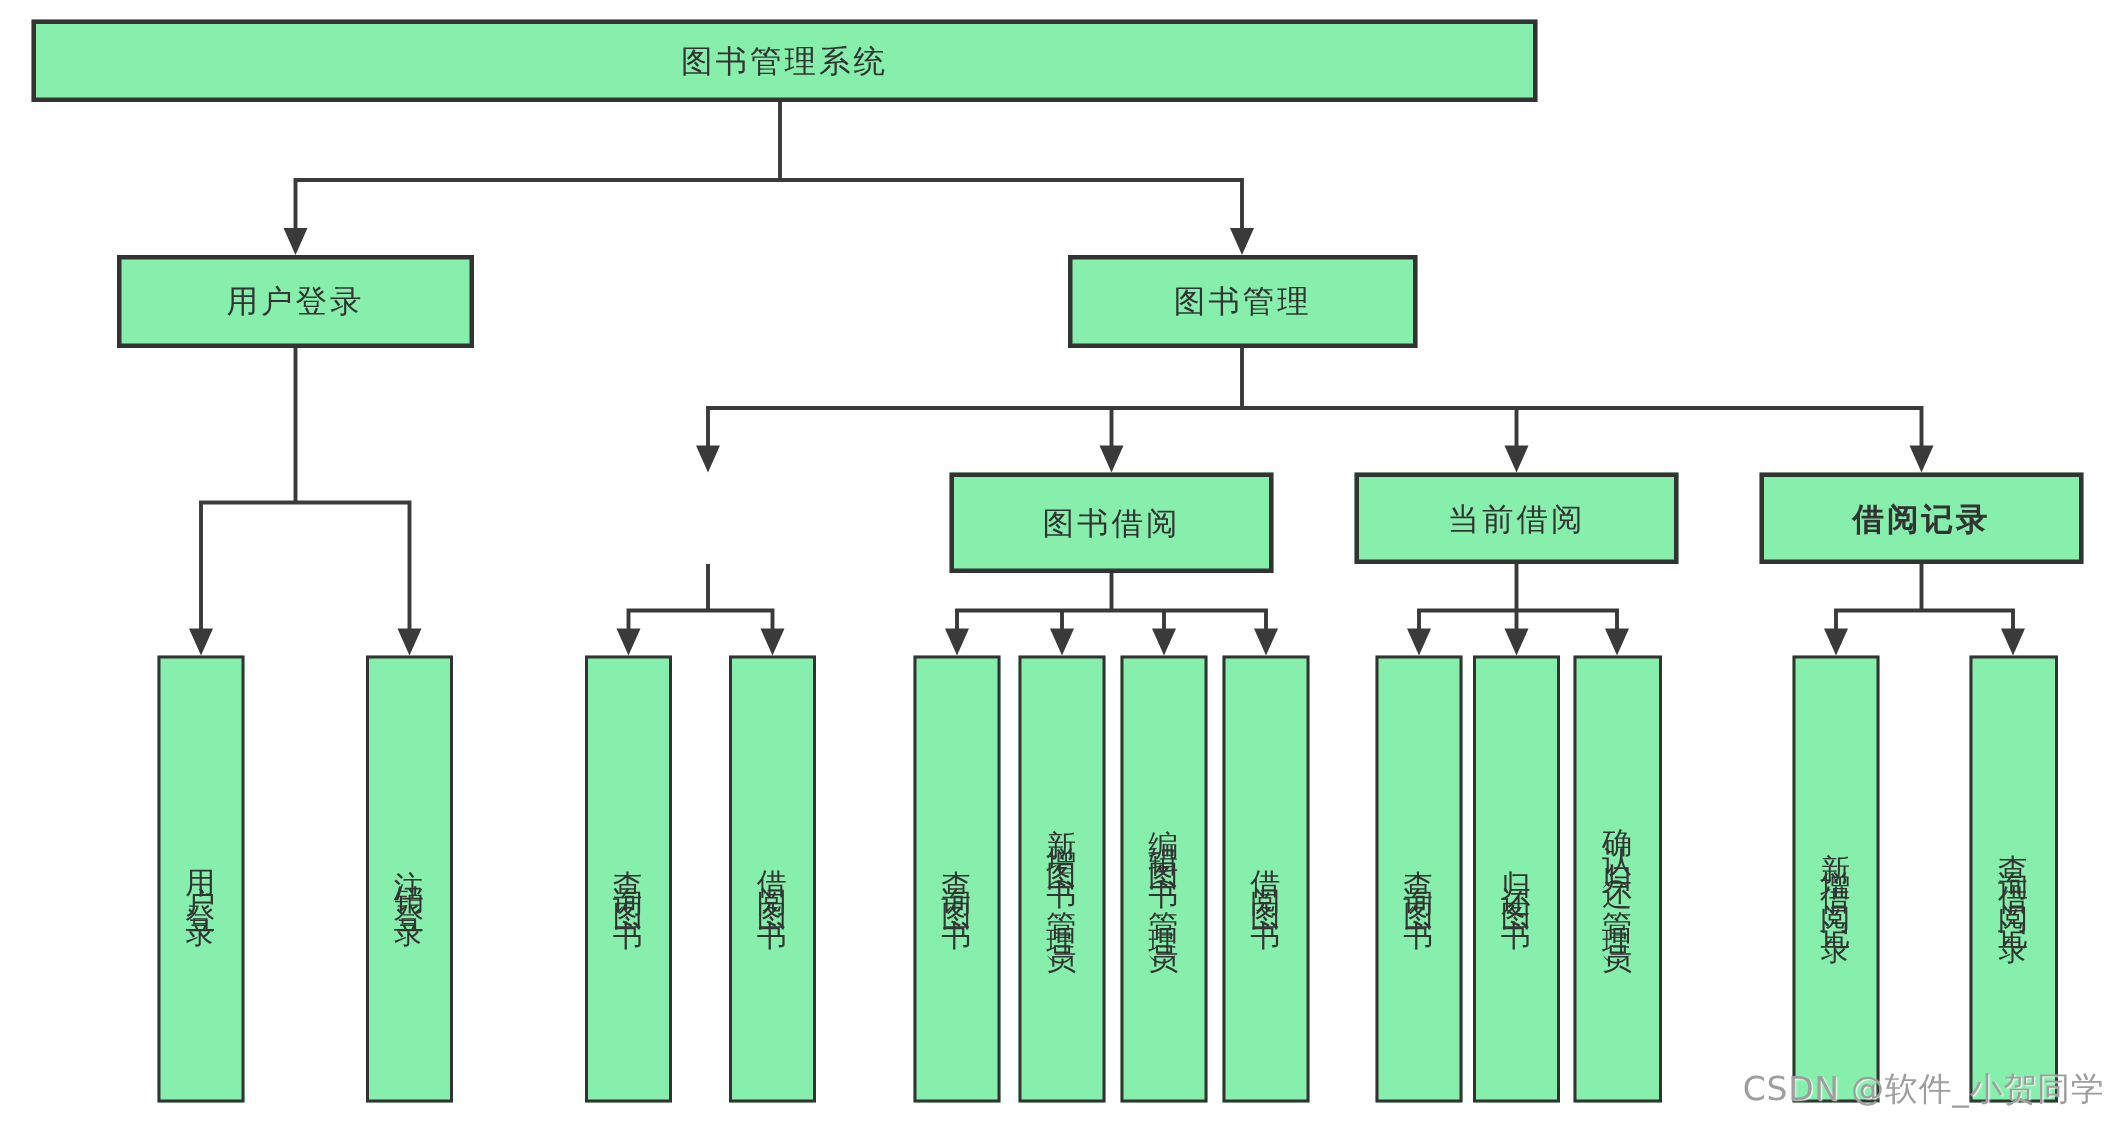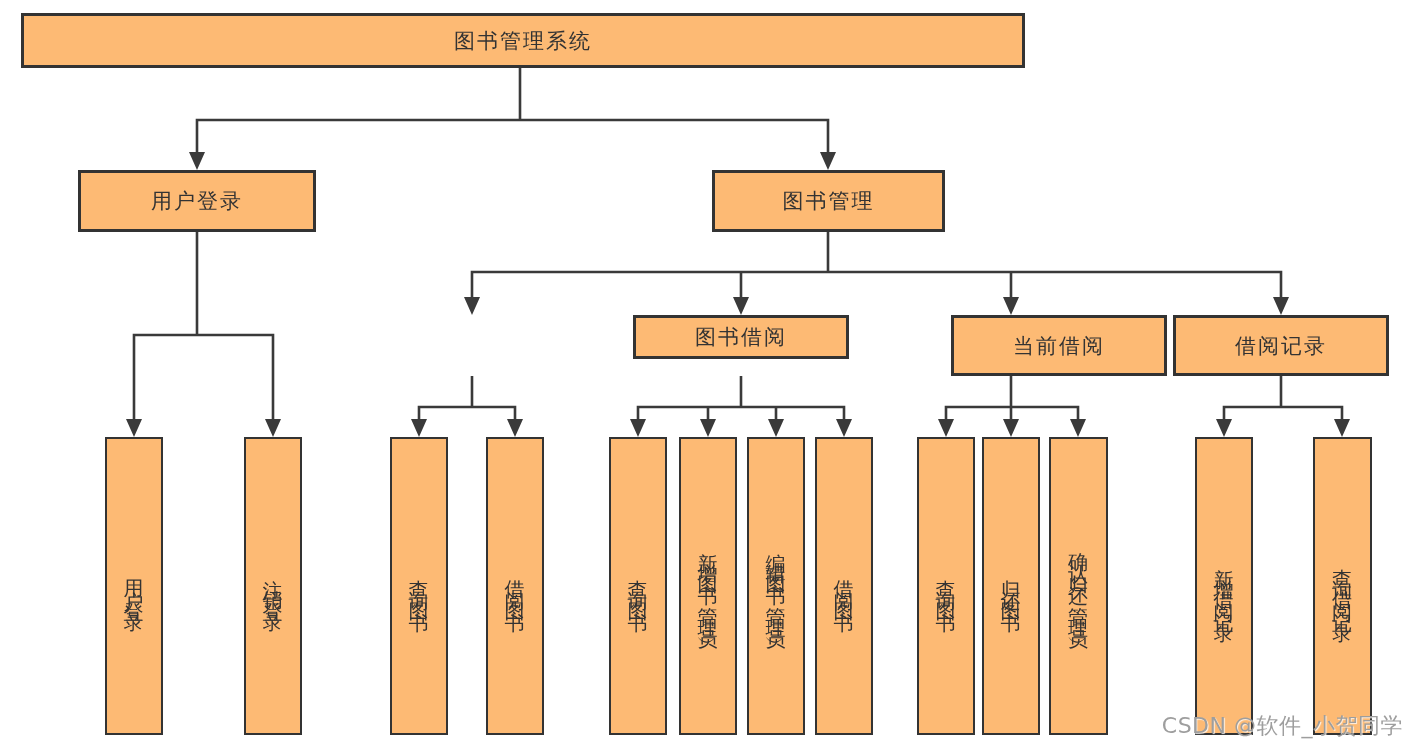--- a/index.html
+++ b/index.html
@@ -21,21 +21,21 @@
     overflow: hidden;
   }
   .connectors {
     position: absolute;
     left: 0; top: 0;
     width: 1405px; height: 747px;
     pointer-events: none;
   }
   .node {
     position: absolute;
-    background: #fdba74;
+    background: #86efac;
     border: 3px solid var(--box-border-color);
     display: flex;
     align-items: center;
     justify-content: center;
     font-size: 21px;
     letter-spacing: 2px;
     white-space: nowrap;
     text-align: right;
   }
   .node.root { border-width: 3px; }
@@ -79,23 +79,23 @@
          M630,419 L646,419 L638,437 Z M700,419 L716,419 L708,437 Z M768,419 L784,419 L776,437 Z M836,419 L852,419 L844,437 Z
          M938,419 L954,419 L946,437 Z M1003,419 L1019,419 L1011,437 Z M1070,419 L1086,419 L1078,437 Z
          M1216,419 L1232,419 L1224,437 Z M1334,419 L1350,419 L1342,437 Z" fill="var(--line-color)" stroke="none"></path>
   </svg>
 
   <div class="node root" style="left:21px; top:13px; width:1004px; height:55px;">图书管理系统</div>
 
   <div class="node" style="left:78px; top:170px; width:238px; height:62px;">用户登录</div>
   <div class="node" style="left:712px; top:170px; width:233px; height:62px;">图书管理</div>
 
-  <div class="node" style="left:633px; top:315px; width:216px; height:44px;">图书借阅</div>
-  <div class="node" style="left:903px; top:315px; width:216px; height:61px;margin-left:48px;">当前借阅</div>
-  <div class="node" style="left:1173px; top:315px; width:216px; height:61px;">借阅记录</div>
+  <div class="node" style="left:633px; top:315px; width:216px; height:67px;">图书借阅</div>
+  <div class="node" style="left:903px; top:315px; width:216px; height:61px;">当前借阅</div>
+  <div class="node" style="left:1173px; top:315px; width:216px; height:61px;font-weight:bold;">借阅记录</div>
 
   <div class="node leaf" style="left:105px; top:437px; width:58px; height:298px;">用户登录</div>
   <div class="node leaf" style="left:244px; top:437px; width:58px; height:298px;">注销登录</div>
 
   <div class="node leaf" style="left:390px; top:437px; width:58px; height:298px;">查询图书</div>
   <div class="node leaf" style="left:486px; top:437px; width:58px; height:298px;">借阅图书</div>
 
   <div class="node leaf" style="left:609px; top:437px; width:58px; height:298px;">查询图书</div>
   <div class="node leaf" style="left:679px; top:437px; width:58px; height:298px;">新增图书（管理员）</div>
   <div class="node leaf" style="left:747px; top:437px; width:58px; height:298px;">编辑图书（管理员）</div>

